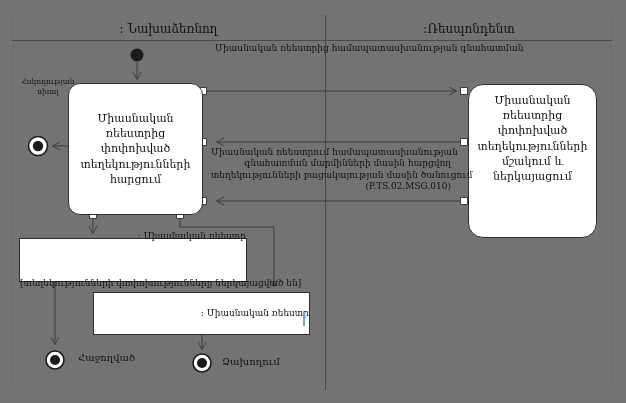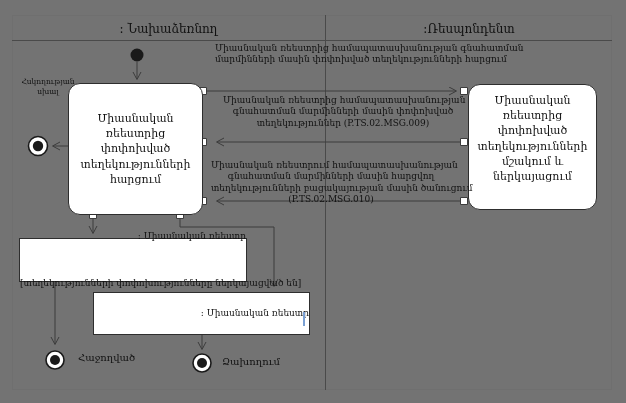--- a/index.html
+++ b/index.html
@@ -14,35 +14,35 @@
   .lane-divider{left:325px;top:15px;width:1px;height:375px;background:#4a4a4a;}
   .lane-label{top:21px;height:16px;line-height:16px;text-align:center;font-size:12px;color:#111;}
   .lane-label.l1{left:12px;width:313px;}
   .lane-label.l2{left:326px;width:286px;}
   
   .activity{
     border:1px solid #2e2e2e;border-radius:12px;background:#fff;box-sizing:border-box;
     text-align:center;font-size:11px;line-height:1.38;color:#111;
   }
   .activity.request{left:68px;top:83px;width:135px;height:132px;display:flex;align-items:center;justify-content:flex-end;padding:4px 8px;}
-  .activity.process{left:468px;top:84px;width:129px;height:126px;padding:8px 7px 0 7px;}
+  .activity.process{left:468px;top:84px;width:129px;height:154px;padding:8px 7px 0 7px;border-radius:15px;}
   
   .objnode{
     border:1px solid #2e2e2e;background:#fff;box-sizing:border-box;text-align:right;
     font-size:9px;line-height:1.5;color:#111;display:flex;flex-direction:column;justify-content:center;gap:33px;
   }
   .objnode.presented{left:19px;top:238px;width:228px;height:44px;}
   .objnode.absent{left:93px;top:292px;width:217px;height:43px;}
   .objnode .state{white-space:nowrap;}
   
   .msg{text-align:center;font-size:9px;line-height:1.25;color:#111;margin-left:8px;}
   .msg div{white-space:nowrap;}
   .msg.m008{left:207px;top:43px;width:246px;}
   .msg.m009{left:215px;top:95px;width:240px;}
-  .msg.m010{left:203px;top:160px;width:240px;}
+  .msg.m010{left:203px;top:147px;width:240px;text-align:right;}
   
   .err-label{left:14px;top:77px;width:68px;text-align:center;font-size:7.5px;line-height:1.3;color:#111;}
   .final-label{font-size:10px;color:#111;white-space:nowrap;}
   .final-label.success{left:78px;top:352px;}
   .final-label.failure{left:222px;top:356px;}
   .cursor{left:303px;top:312px;width:2px;height:14px;background:#7aa0d4;}
   svg{position:absolute;left:0;top:0;}
   svg *{vector-effect:non-scaling-stroke;}
 </style>
 </head>
@@ -99,26 +99,20 @@
 
   <div class="abs activity request">
     <div>Միասնական ռեեստրից փոփոխված տեղեկությունների հարցում</div>
   </div>
   <div class="abs activity process">
     <div>Միասնական ռեեստրից փոփոխված տեղեկությունների մշակում և ներկայացում</div>
   </div>
 
   <div class="abs msg m008">
     <div>Միասնական ռեեստրից համապատասխանության գնահատման</div>
-    <div>մարմինների մասին փոփոխված տեղեկությունների հարցում</div>
-  </div>
-  <div class="abs msg m009">
-    <div>Միասնական ռեեստրից համապատասխանության</div>
-    <div>գնահատման մարմինների մասին փոփոխված</div>
-    <div>տեղեկություններ (P.TS.02.MSG.009)</div>
   </div>
   <div class="abs msg m010">
     <div>Միասնական ռեեստրում համապատասխանության</div>
     <div>գնահատման մարմինների մասին հարցվող</div>
     <div>տեղեկությունների բացակայության մասին ծանուցում</div>
     <div>(P.TS.02.MSG.010)</div>
   </div>
 
   <div class="abs objnode presented">
     <div>: Միասնական ռեեստր</div>

